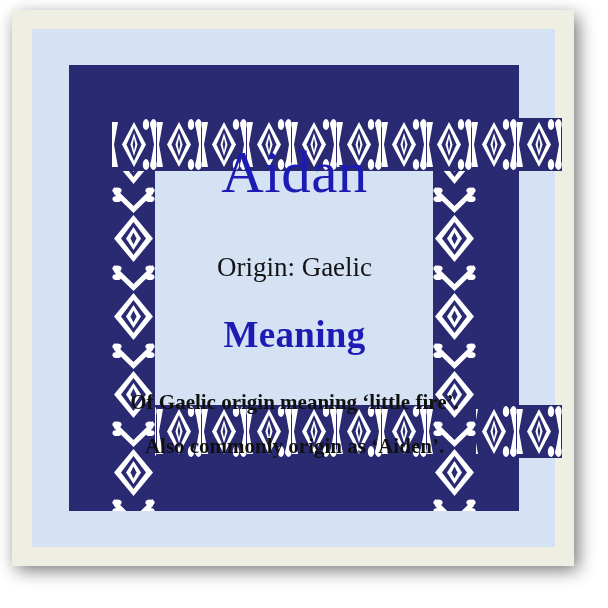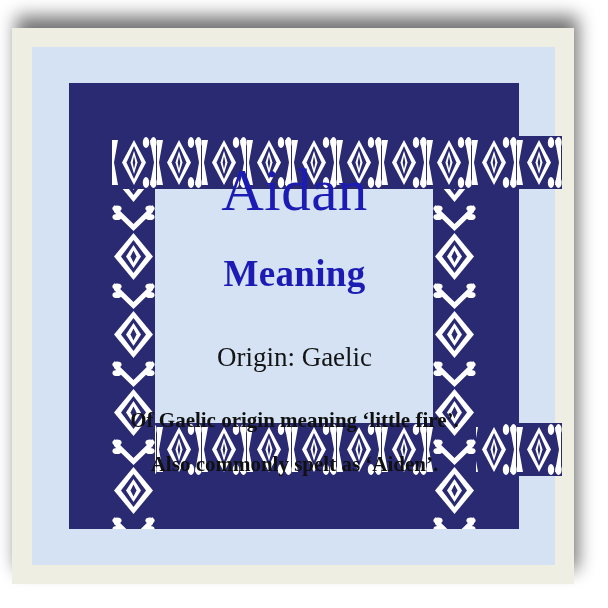--- a/index.html
+++ b/index.html
@@ -33,21 +33,21 @@
     background: #000;
     filter: blur(9px);
     opacity: .55;
     z-index: 1;
   }
 
   
   #tile {
     position: absolute;
     left: 12px;
-    top: 28px;
+    top: 10px;
     width: 562px;
     height: 556px;
     background: #efeee2;
     z-index: 2;
   }
 
   
   #field {
     position: absolute;
     left: 20px;
@@ -228,24 +228,24 @@
           <use href="#vcell" y="198"></use>
           <use href="#vcell" y="276"></use>
         </svg>
 
         <div id="well"></div>
       </div>
 
       <div id="content">
         <div id="name">Aidan</div>
 
+        <div id="origin">Origin: Gaelic</div>
+
         <div id="meaning-heading">Meaning</div>
 
-        <div id="origin">Origin: Gaelic</div>
-
         <div id="meaning-line-1" class="meaning-line">Of Gaelic origin meaning ‘little fire’.</div>
 
-        <div id="meaning-line-2" class="meaning-line">Also commonly spelt as ‘Aiden’.</div>
+        <div id="meaning-line-2" class="meaning-line">Also commonly origin as ‘Aiden’.</div>
       </div>
 
     </div>
   </div>
 </div>
 
 </body></html>

